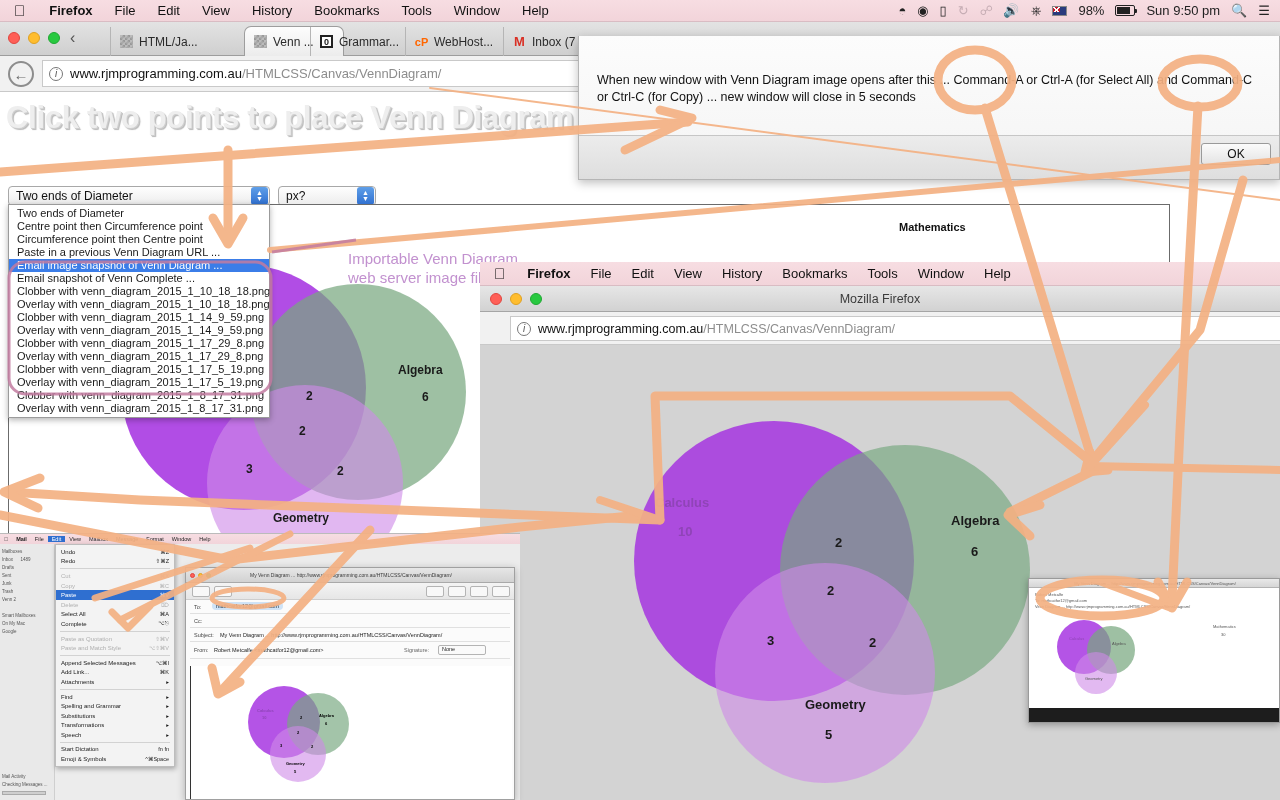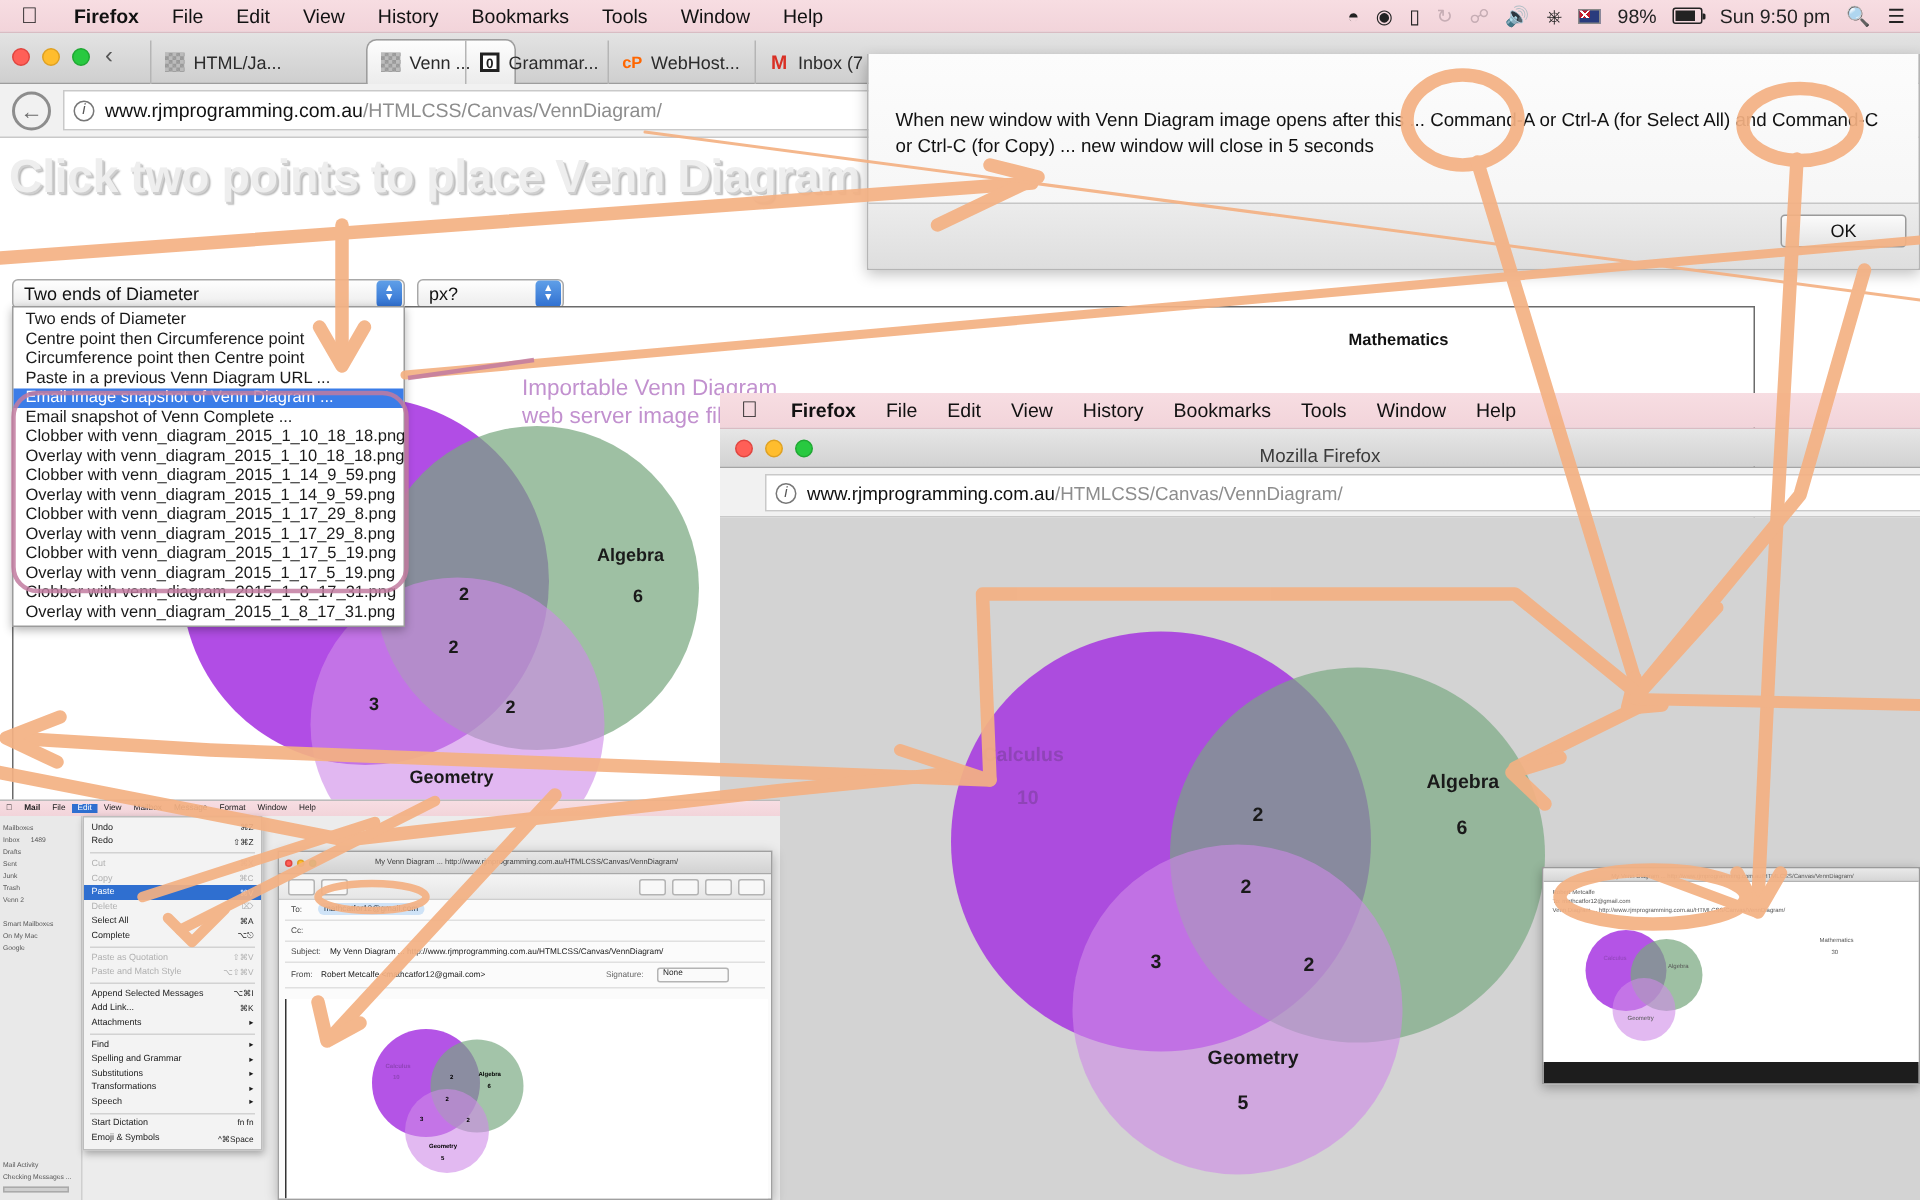--- a/index.html
+++ b/index.html
@@ -117,34 +117,34 @@
 
   
   #dialog {
     left:578px; top:36px; width:702px; height:144px;
     background:linear-gradient(to bottom,#fcfcfc,#f4f4f4);
     border:1px solid #b5b5b5; border-top:none; box-shadow:0 3px 9px rgba(0,0,0,.25); z-index:40;
   }
   #dialogtext { position:absolute; left:18px; top:36px; width:660px; font-size:12.5px; color:#111; line-height:17px; }
   #dialogbtns { position:absolute; left:0; right:0; bottom:0; height:44px;
      background:linear-gradient(to bottom,#ececec,#dedede); border-top:1px solid #c6c6c6; }
-  #okbtn { position:absolute; right:8px; top:7px; width:84px; height:22px;
+  #okbtn { position:absolute; right:8px; top:7px; width:70px; height:22px;
      background:linear-gradient(to bottom,#fbfbfb,#e4e4e4); border:1px solid #9a9a9a; border-radius:3px;
      font-size:12px; display:flex; align-items:center; justify-content:center; color:#111;}
 
   
   #ffwin2 { left:480px; top:262px; width:800px; height:538px; z-index:50; }
   #macbar2 { left:0; top:0; width:800px; height:24px;
      background:linear-gradient(to bottom,#f7dde2,#f2d4da); border-bottom:1px solid #d9bcc3;
      display:flex; align-items:center; font-size:13px; color:#111;}
   #macbar2 .mi{padding:0 10px;}
   #macbar2 .mi.bold{font-weight:bold;}
   #win2title { left:0; top:24px; width:800px; height:26px;
      background:linear-gradient(to bottom,#e6e6e6,#d2d2d2); border-bottom:1px solid #a5a5a5;
-     display:flex; align-items:flex-end; justify-content:center; font-size:12.5px; color:#3b3b3b;}
+     display:flex; align-items:center; justify-content:center; font-size:12.5px; color:#3b3b3b;}
   #win2dots { position:absolute; left:10px; top:7px; display:flex; gap:8px;}
   #win2nav { left:0; top:50px; width:800px; height:33px; background:#f1f1f1; border-bottom:1px solid #c9c9c9;}
   #url2 { left:30px; top:4px; width:1240px; height:25px; background:#fff; border:1px solid #c9c9c9;
           display:flex;align-items:center; padding-left:6px; gap:7px; font-size:12.5px;}
   #win2canvas { left:0; top:83px; width:800px; height:455px; background:#d3d3d3; }
 
   
   #mailwin { left:0; top:533px; width:520px; height:267px; background:#ececec; z-index:60;
      border-top:1px solid #bbb; overflow:hidden;}
   #mailmenubar { left:0; top:0; width:520px; height:10px;
@@ -222,21 +222,21 @@
 <div id="ffwin" class="abs">
 
   <div id="fftabbar" class="abs">
     <div id="ffdots" class="abs">
       <span class="tl r"></span>
       <span class="tl y"></span>
       <span class="tl g"></span>
     </div>
     <div id="ffback" class="abs">‹</div>
 
-    <div class="tab" style="left:100px;width:100px;text-align:center;">
+    <div class="tab" style="left:110px;width:100px;text-align:center;">
       <span class="favicon"></span>
       <span>HTML/Ja...</span>
     </div>
     <div class="tab active" style="left:208px;width:100px;">
       <span class="favicon"></span>
       <span>Venn ...</span>
       <span class="tabx">✕</span>
     </div>
     <div class="tab" style="left:310px;width:95px;">
       <span class="favicon screensh">0</span>

